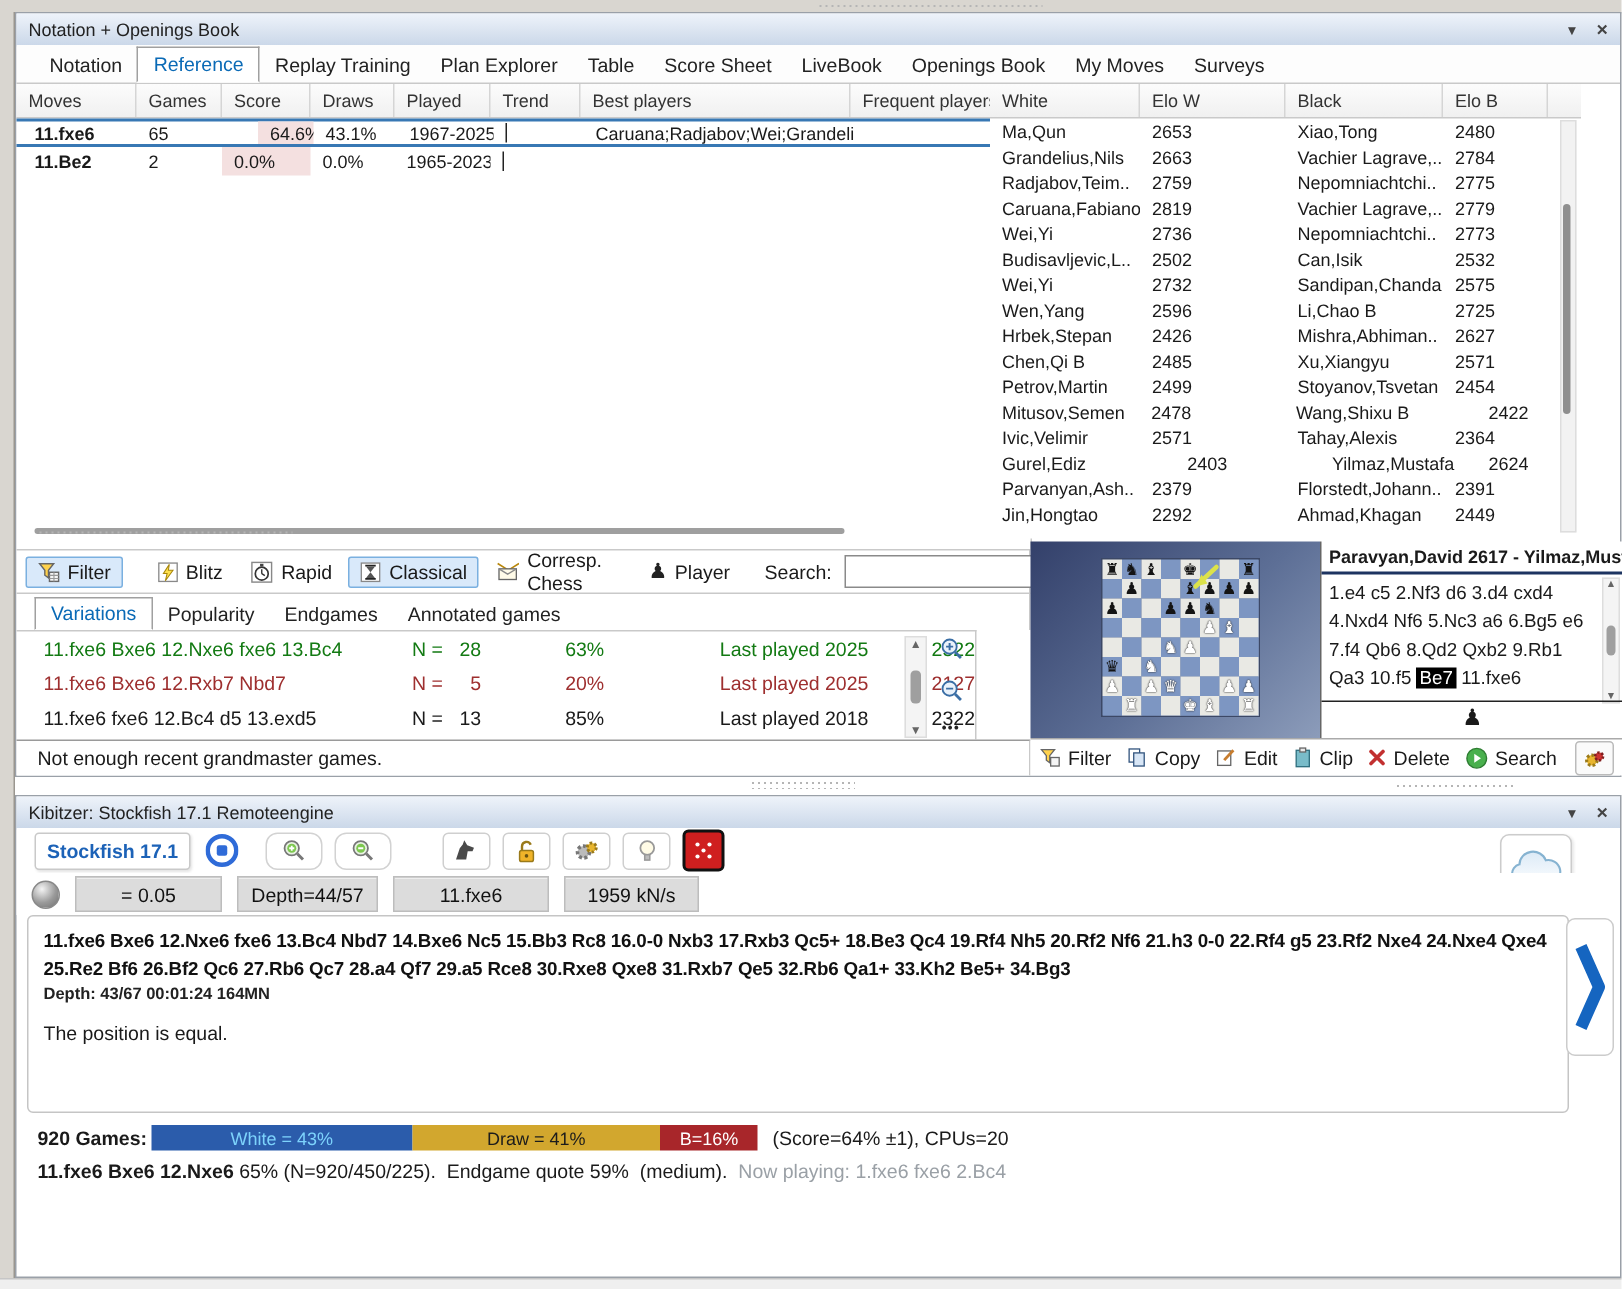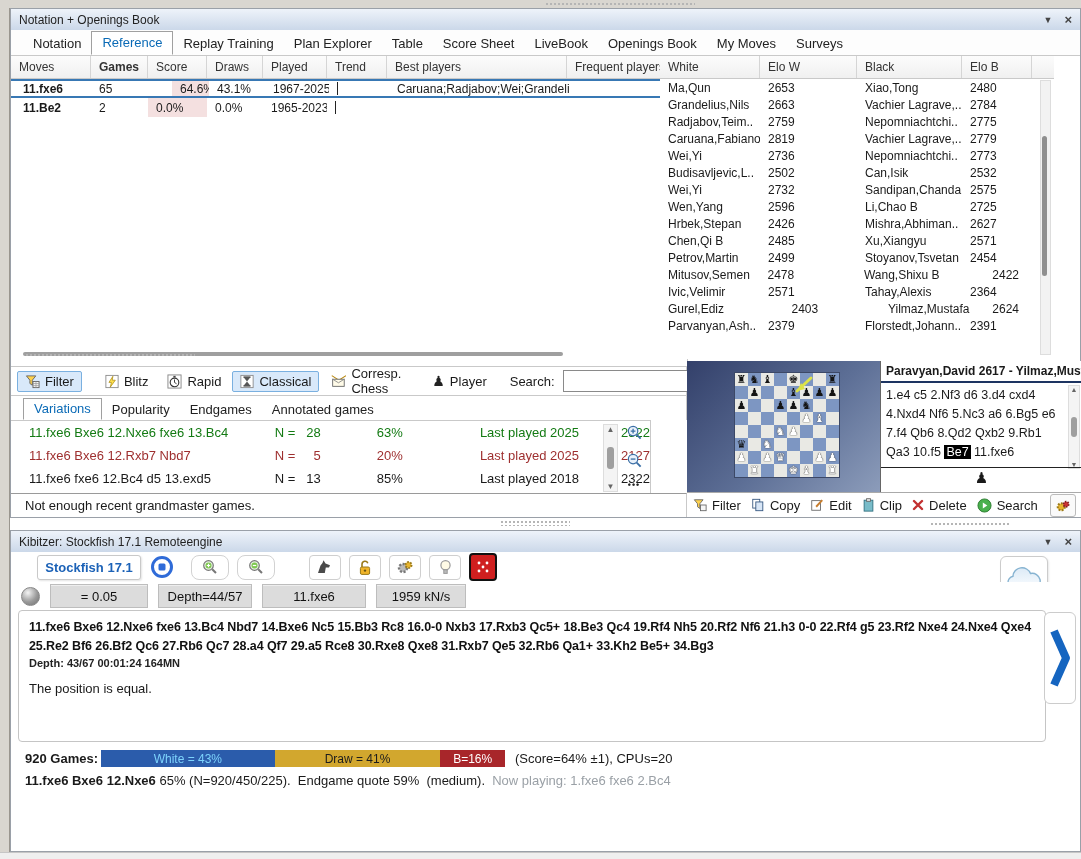--- a/index.html
+++ b/index.html
@@ -93,21 +93,21 @@
     display:flex;flex-direction:column;align-items:center;justify-content:space-between;font-size:7px;color:#666;}
   #gi-thumb{width:6px;height:20px;background:#9f9f9f;border-radius:3px;}
   #gi-pawn{position:absolute;left:0;right:0;top:106px;text-align:center;font-size:15px;line-height:16px;
     border-top:1px solid #222;padding-top:2px;font-family:"DejaVu Sans",sans-serif;}
   #action-bar{position:absolute;left:0;top:131px;width:395px;height:25px;border-top:1px solid #aaa;
     display:flex;align-items:center;padding-left:6px;box-sizing:border-box;font-size:13px;background:#fff;}
   .abtn{display:flex;align-items:center;gap:5px;margin-right:10px;}
   #gear-btn{position:absolute;right:6px;top:133px;width:24px;height:21px;border:1px solid #bbb;border-radius:3px;
     display:flex;align-items:center;justify-content:center;background:#fafafa;}
   
-  #k-toolbar{position:absolute;left:0;top:21px;right:0;height:30px;display:flex;align-items:center;padding-left:26px;background:#fff;}
+  #k-toolbar{position:absolute;left:0;top:21px;right:0;height:30px;display:flex;align-items:center;padding-left:12px;background:#fff;}
   #engine-btn{width:102px;height:23px;border:1px solid #c9c9c9;border-radius:3px;background:#fff;
     display:flex;align-items:center;justify-content:center;font-size:13px;font-weight:bold;color:#1c62b7;box-shadow:1px 1px 2px #e4e4e4;}
   .tbtn{height:23px;border:1px solid #d2d2d2;border-radius:8px;background:#fff;display:flex;align-items:center;justify-content:center;margin-left:8px;}
   .tbtn.plain{border-color:#cfcfcf;border-radius:4px;}
   #die-btn{width:24px;height:24px;border:2px solid #111;border-radius:4px;background:#cf1f1f;display:flex;align-items:center;justify-content:center;margin-left:8px;}
   #cloud-btn{position:absolute;right:32px;top:25px;width:46px;height:44px;border:1px solid #ccc;border-radius:6px;background:#fff;
     display:flex;align-items:center;justify-content:center;box-shadow:1px 1px 2px #e8e8e8;}
   #k-status{position:absolute;left:0;top:51px;right:0;height:28px;display:flex;align-items:center;padding-left:10px;background:#fff;}
   #sphere{width:17px;height:17px;border-radius:50%;background:radial-gradient(circle at 35% 28%,#f4f4f4,#9a9a9a 55%,#6f6f6f);border:1px solid #888;}
   .sbox{height:22px;background:#dcdcdc;border:1px solid #bdbdbd;display:flex;align-items:center;justify-content:center;
@@ -158,21 +158,21 @@
       <div class="mtab">Score Sheet</div>
       <div class="mtab">LiveBook</div>
       <div class="mtab">Openings Book</div>
       <div class="mtab">My Moves</div>
       <div class="mtab">Surveys</div>
     </div>
 
   <div class="abs" id="moves-area">
     <div class="thead" id="mt-head">
         <div class="hc" style="width: 80px;">Moves</div>
-        <div class="hc" style="width: 57px; font-weight: bold;">Games</div>
+        <div class="hc" style="width: 57px;">Games</div>
         <div class="hc" style="width: 59px;">Score</div>
         <div class="hc" style="width: 56px;">Draws</div>
         <div class="hc" style="width: 64px;">Played</div>
         <div class="hc" style="width: 60px;">Trend</div>
         <div class="hc" style="width: 180px;">Best players</div>
         <div class="hc" style="width: 118px;">Frequent players</div>
       </div>
     <div id="mt-rows">
         <div class="mrow sel">
           <div class="mc movecol" style="width: 80px; padding-left: 12px;">11.fxe6</div>
@@ -292,20 +292,26 @@
           <div class="pc" style="width: 100px;">Gurel,Ediz</div>
           <div class="pc" style="width: 97px; margin-left: 24px;">2403</div>
           <div class="pc" style="width: 105px;">Yilmaz,Mustafa</div>
           <div class="pc" style="width: 70px;">2624</div>
         </div>
         <div class="prow">
           <div class="pc" style="width: 100px;">Parvanyan,Ash..</div>
           <div class="pc" style="width: 97px;">2379</div>
           <div class="pc" style="width: 105px;">Florstedt,Johann..</div>
           <div class="pc" style="width: 70px;">2391</div>
+        </div>
+        <div class="prow">
+          <div class="pc" style="width: 100px;">Jin,Hongtao</div>
+          <div class="pc" style="width: 97px;">2292</div>
+          <div class="pc" style="width: 105px;">Ahmad,Khagan</div>
+          <div class="pc" style="width: 70px;">2449</div>
         </div>
       </div>
     <div id="pt-vscroll">
         <div id="pt-thumb"></div>
       </div>
   </div>
 
   <div class="abs" id="filter-bar">
     <div class="fbtn active">
       <span class="picon">

